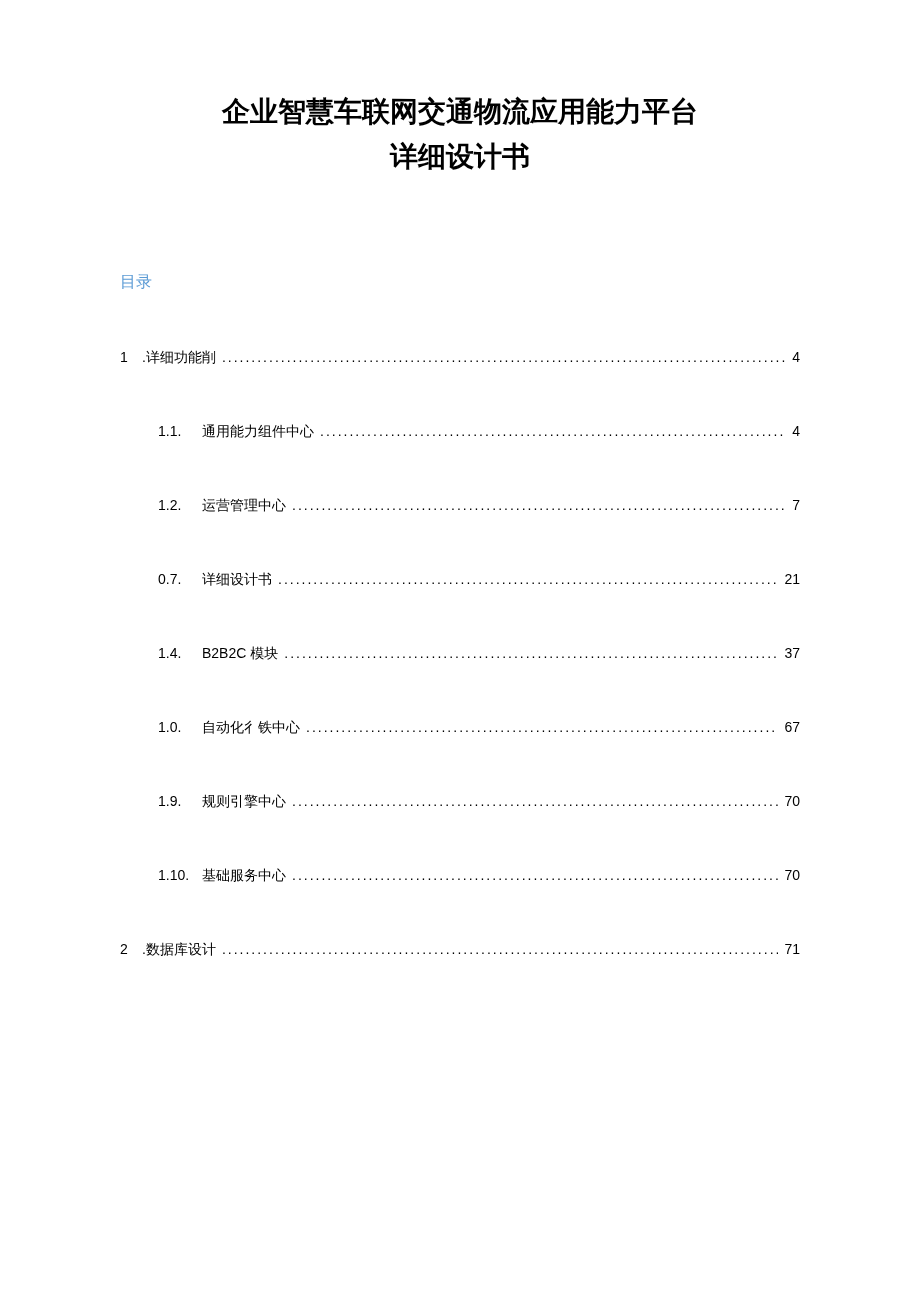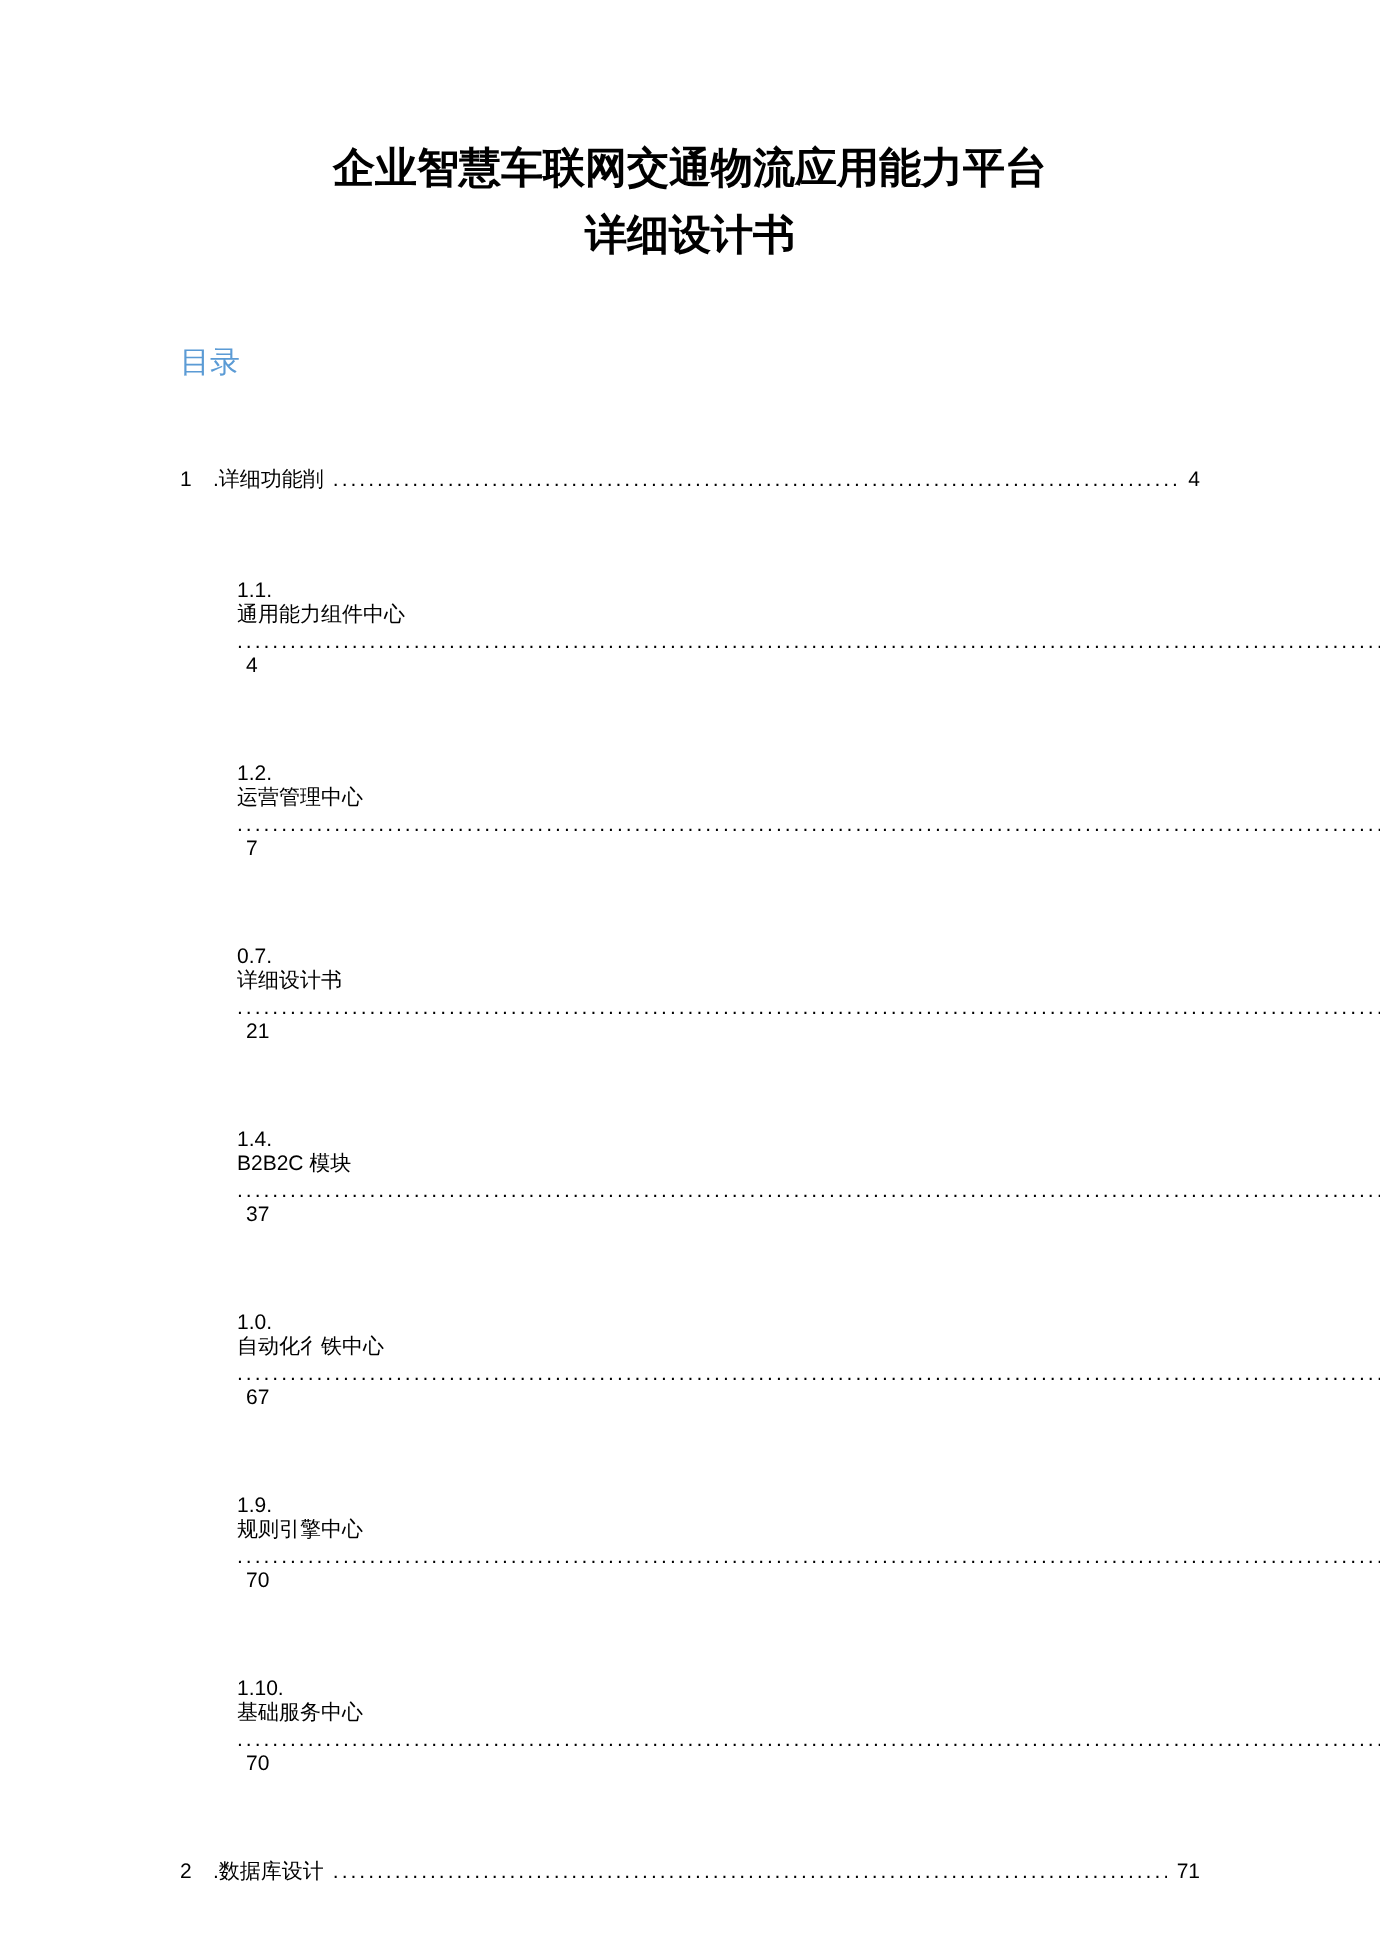--- a/index.html
+++ b/index.html
@@ -10,48 +10,47 @@
     body {
       width: 920px;
       height: 1301px;
       background: #ffffff;
       font-family: "SimSun", "Microsoft YaHei", sans-serif;
       color: #000000;
       padding: 90px 120px 0 120px;
     }
     .title-block {
       text-align: center;
-      margin-bottom: 48px;
+      margin-bottom: 92px;
     }
     .title-line {
       font-size: 28px;
       font-weight: 600;
       line-height: 1.6;
       color: #000000;
     }
     .toc-heading {
-      font-size: 20px;
+      font-size: 16px;
       color: #5b9bd5;
       margin-bottom: 56px;
     }
     .toc {
       font-size: 14px;
     }
     .toc-row {
       display: flex;
       align-items: baseline;
       margin-bottom: 56px;
       white-space: nowrap;
     }
     .toc-row.level-1 {
       padding-left: 0;
     }
     .toc-row.level-2 {
       padding-left: 38px;
-      flex-direction: column;
     }
     .toc-num {
       flex: 0 0 auto;
       min-width: 22px;
     }
     .toc-num.level-2 {
       min-width: 44px;
     }
     .toc-dotprefix {
       flex: 0 0 auto;

